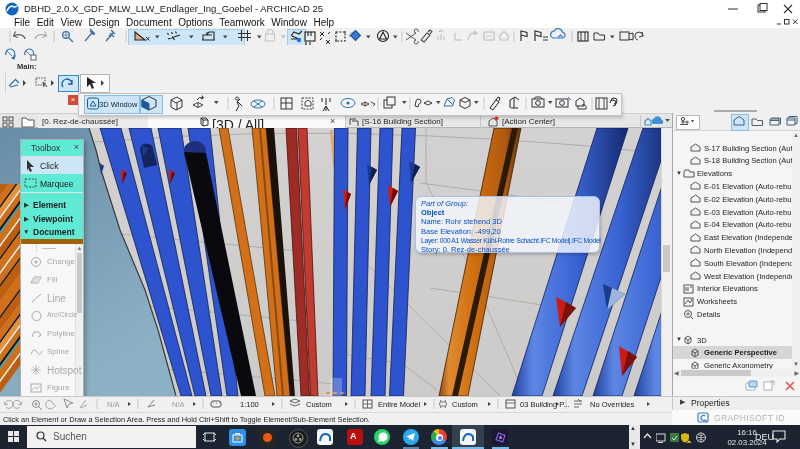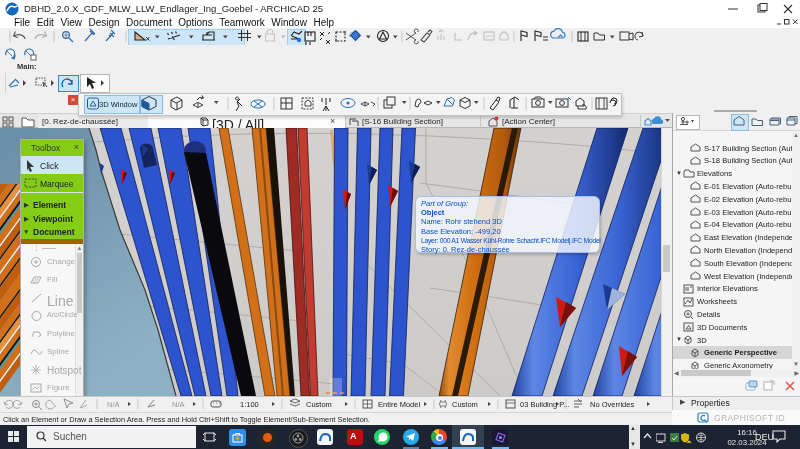--- a/index.html
+++ b/index.html
@@ -351,21 +351,21 @@
 <div class="abs" style="left:415px;top:196px;width:183px;height:55px;background:rgba(243,247,253,0.83);border:1px solid #a8c0e8;border-radius:6px;box-shadow:1px 2px 3px rgba(0,0,0,0.2);"></div>
 <div class="t" style="left:421px;top:199px;font-size:7.5px;line-height:9.2px;color:#0a50c8;">
   <span style="font-style:italic;">Part of Group:</span><br>
   <span style="font-weight:bold;">Object</span><br>
   Name: Rohr stehend 3D<br>
   Base Elevation: -499,20<br>
   <span style="font-size:6.8px;letter-spacing:-0.3px;">Layer: 000 A1 Wasser Kühl-Rohre Schacht.IFC Model|.IFC Model</span><br>
   Story: 0. Rez-de-chaussée
 </div>
 
-<div class="abs" style="left:20px;top:139px;width:62px;height:257px;background:#84cc16;border:1px solid #b0b0b0;box-shadow:2px 2px 4px rgba(0,0,0,0.25);overflow:hidden;">
+<div class="abs" style="left:20px;top:139px;width:62px;height:257px;background:#5eead4;border:1px solid #b0b0b0;box-shadow:2px 2px 4px rgba(0,0,0,0.25);overflow:hidden;">
   <div style="position:relative;height:16px;border-bottom:1px solid #e0e0e0;">
     <span style="position:absolute;left:10px;top:3px;font-size:8.5px;color:#333;">Toolbox</span>
     <span style="position:absolute;right:4px;top:2px;font-size:9px;color:#444;">×</span>
   </div>
   <div style="position:relative;height:17px;background:#cde6f7;">
     <svg style="position:absolute;left:4px;top:2px" width="11" height="13" viewBox="0 0 11 13">
           <path d="M2 1 l7 7 -4 0 2 4 -2 1 -2 -4 -1 3 z" fill="#333"></path>
         </svg>
     <span style="position:absolute;left:19px;top:4px;font-size:8.5px;color:#222;">Click</span>
   </div>
@@ -407,21 +407,21 @@
           <svg width="13" height="12" viewBox="0 0 13 12" style="position:absolute;left:0;top:3px;">
             <path d="M1 9 l3 -6 h7 l-3 6 z" fill="none" stroke="#a9a9a9"></path>
             <path d="M3 8 l3 -4 m-1 5 l3 -5" stroke="#a9a9a9" stroke-width=".7"></path>
           </svg>
           <span style="position:absolute;left:17px;top:4px;font-size:8px;white-space:nowrap;">Fill</span>
         </div>
         <div style="position:absolute;left:9px;top:45px;width:46px;height:18px;">
           <svg width="13" height="12" viewBox="0 0 13 12" style="position:absolute;left:0;top:3px;">
             <path d="M2 10 L11 2" stroke="#a9a9a9"></path>
           </svg>
-          <span style="position:absolute;left:17px;top:4px;font-size:14px;white-space:nowrap;">Line</span>
+          <span style="position:absolute;left:17px;top:4px;font-size:10px;white-space:nowrap;">Line</span>
         </div>
         <div style="position:absolute;left:9px;top:63px;width:46px;height:18px;">
           <svg width="13" height="12" viewBox="0 0 13 12" style="position:absolute;left:0;top:3px;">
             <circle cx="6.5" cy="6" r="4.5" fill="none" stroke="#a9a9a9"></circle>
           </svg>
           <span style="position:absolute;left:17px;top:4px;font-size:7px;white-space:nowrap;">Arc/Circle</span>
         </div>
         <div style="position:absolute;left:9px;top:81px;width:46px;height:18px;">
           <svg width="13" height="12" viewBox="0 0 13 12" style="position:absolute;left:0;top:3px;">
             <path d="M2 9 l2 -5 5 0 2 3 -3 2" fill="none" stroke="#a9a9a9"></path>
@@ -615,27 +615,20 @@
           </svg></span>
         <span style="position:absolute;left:24px;top:2.5px;white-space:nowrap;">Worksheets</span>
       </div>
       <div style="position:absolute;left:0;top:176px;width:119px;height:12.8px;">
         <span style="position:absolute;left:10px;top:2px;"><svg width="11" height="10" viewBox="0 0 11 10">
             <circle cx="5" cy="5" r="3.5" stroke="#555" fill="none" stroke-width="1"></circle>
             <path d="M8 8 l2 2 M3.5 5 h3 M5 3.5 v3" stroke="#555" fill="none" stroke-width="1"></path>
           </svg></span>
         <span style="position:absolute;left:24px;top:2.5px;white-space:nowrap;">Details</span>
       </div>
-      <div style="position:absolute;left:0;top:189.20000000000002px;width:119px;height:12.8px;">
-        <span style="position:absolute;left:10px;top:2px;"><svg width="11" height="10" viewBox="0 0 11 10">
-            <rect x="1" y="1" width="9" height="8" stroke="#555" fill="none" stroke-width="1"></rect>
-            <path d="M3 7 l2.5 -3.5 2.5 3.5 z" stroke="#555" fill="none" stroke-width="1"></path>
-          </svg></span>
-        <span style="position:absolute;left:24px;top:2.5px;white-space:nowrap;">3D Documents</span>
-      </div>
       <div style="position:absolute;left:0;top:202px;width:119px;height:12.8px;">
         <span style="position:absolute;left:3px;top:3px;font-size:6px;color:#333;">▼</span>
         <span style="position:absolute;left:10px;top:2px;"><svg width="10" height="10" viewBox="0 0 10 10">
             <path d="M2 3 l3 -2 3 2 v4 l-3 2 -3 -2 z M2 3 l3 2 3 -2 M5 5 v4" stroke="#555" fill="none" stroke-width="1"></path>
           </svg></span>
         <span style="position:absolute;left:24px;top:2.5px;white-space:nowrap;">3D</span>
       </div>
       <div style="position:absolute;left:0;top:214.8px;width:119px;height:12.8px;background:#d6d6d6;">
         <span style="position:absolute;left:17px;top:2px;"><svg width="10" height="10" viewBox="0 0 10 10">
             <path d="M2 3 l3 -2 3 2 v4 l-3 2 -3 -2 z M2 3 l3 2 3 -2 M5 5 v4" stroke="#555" fill="none" stroke-width="1"></path>

